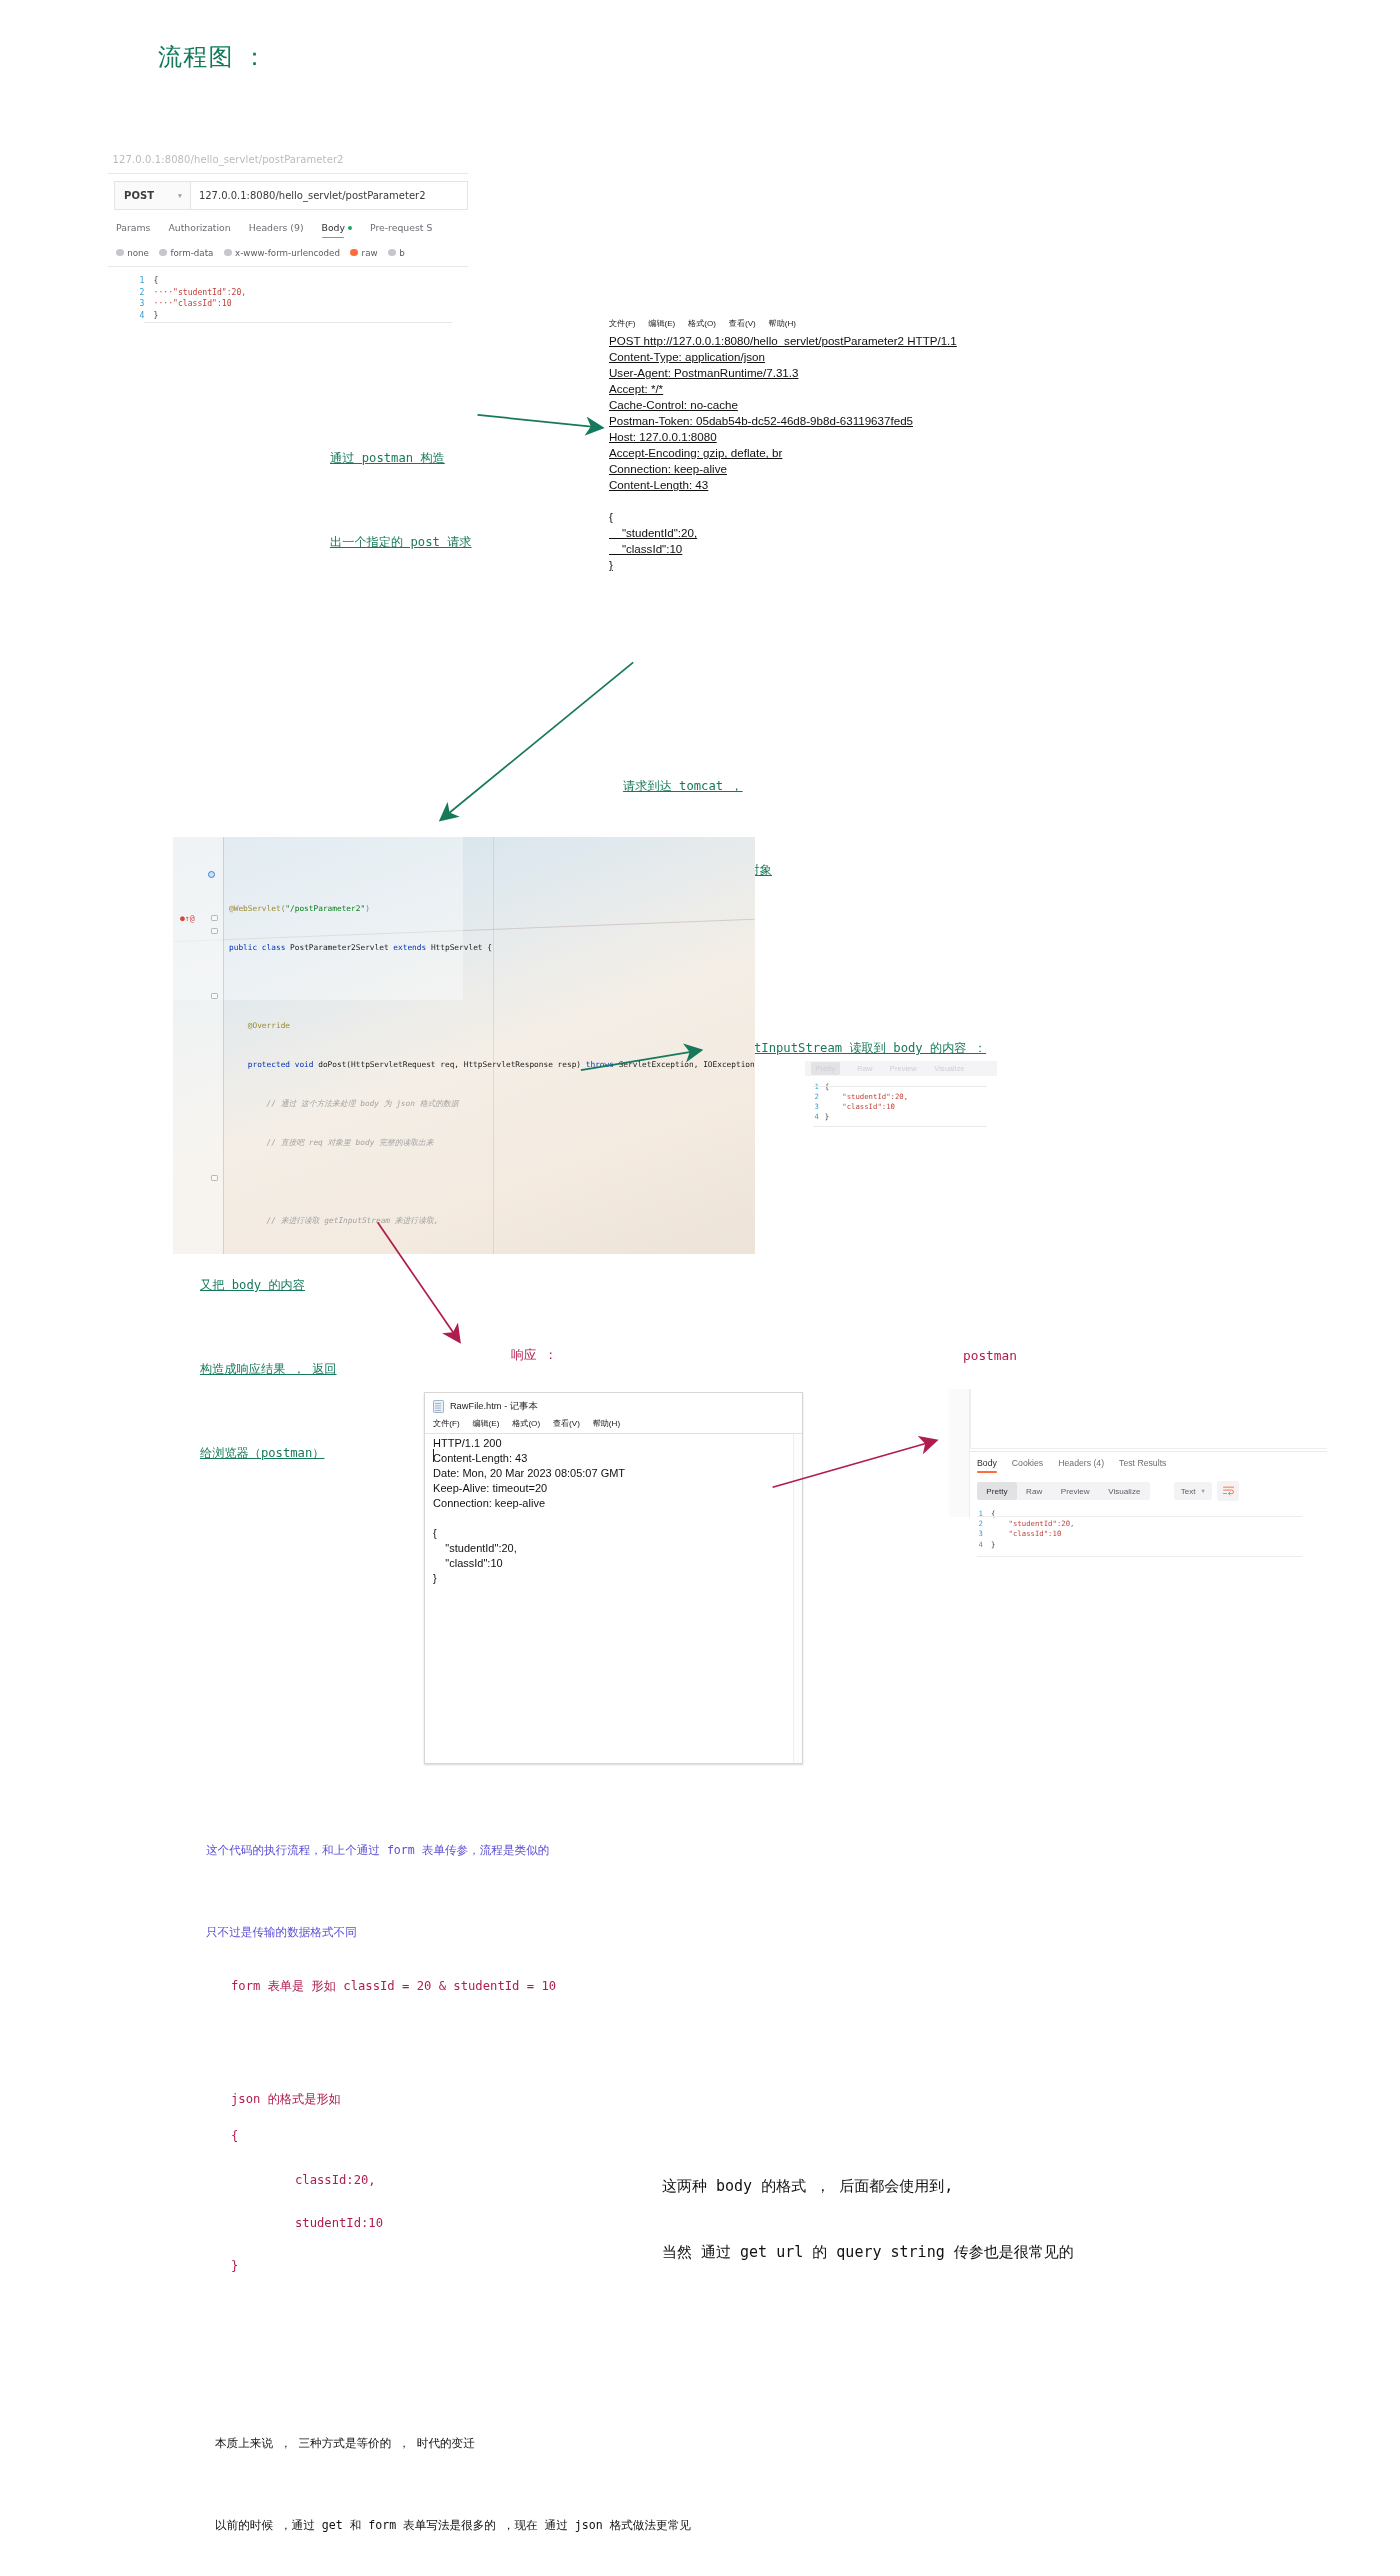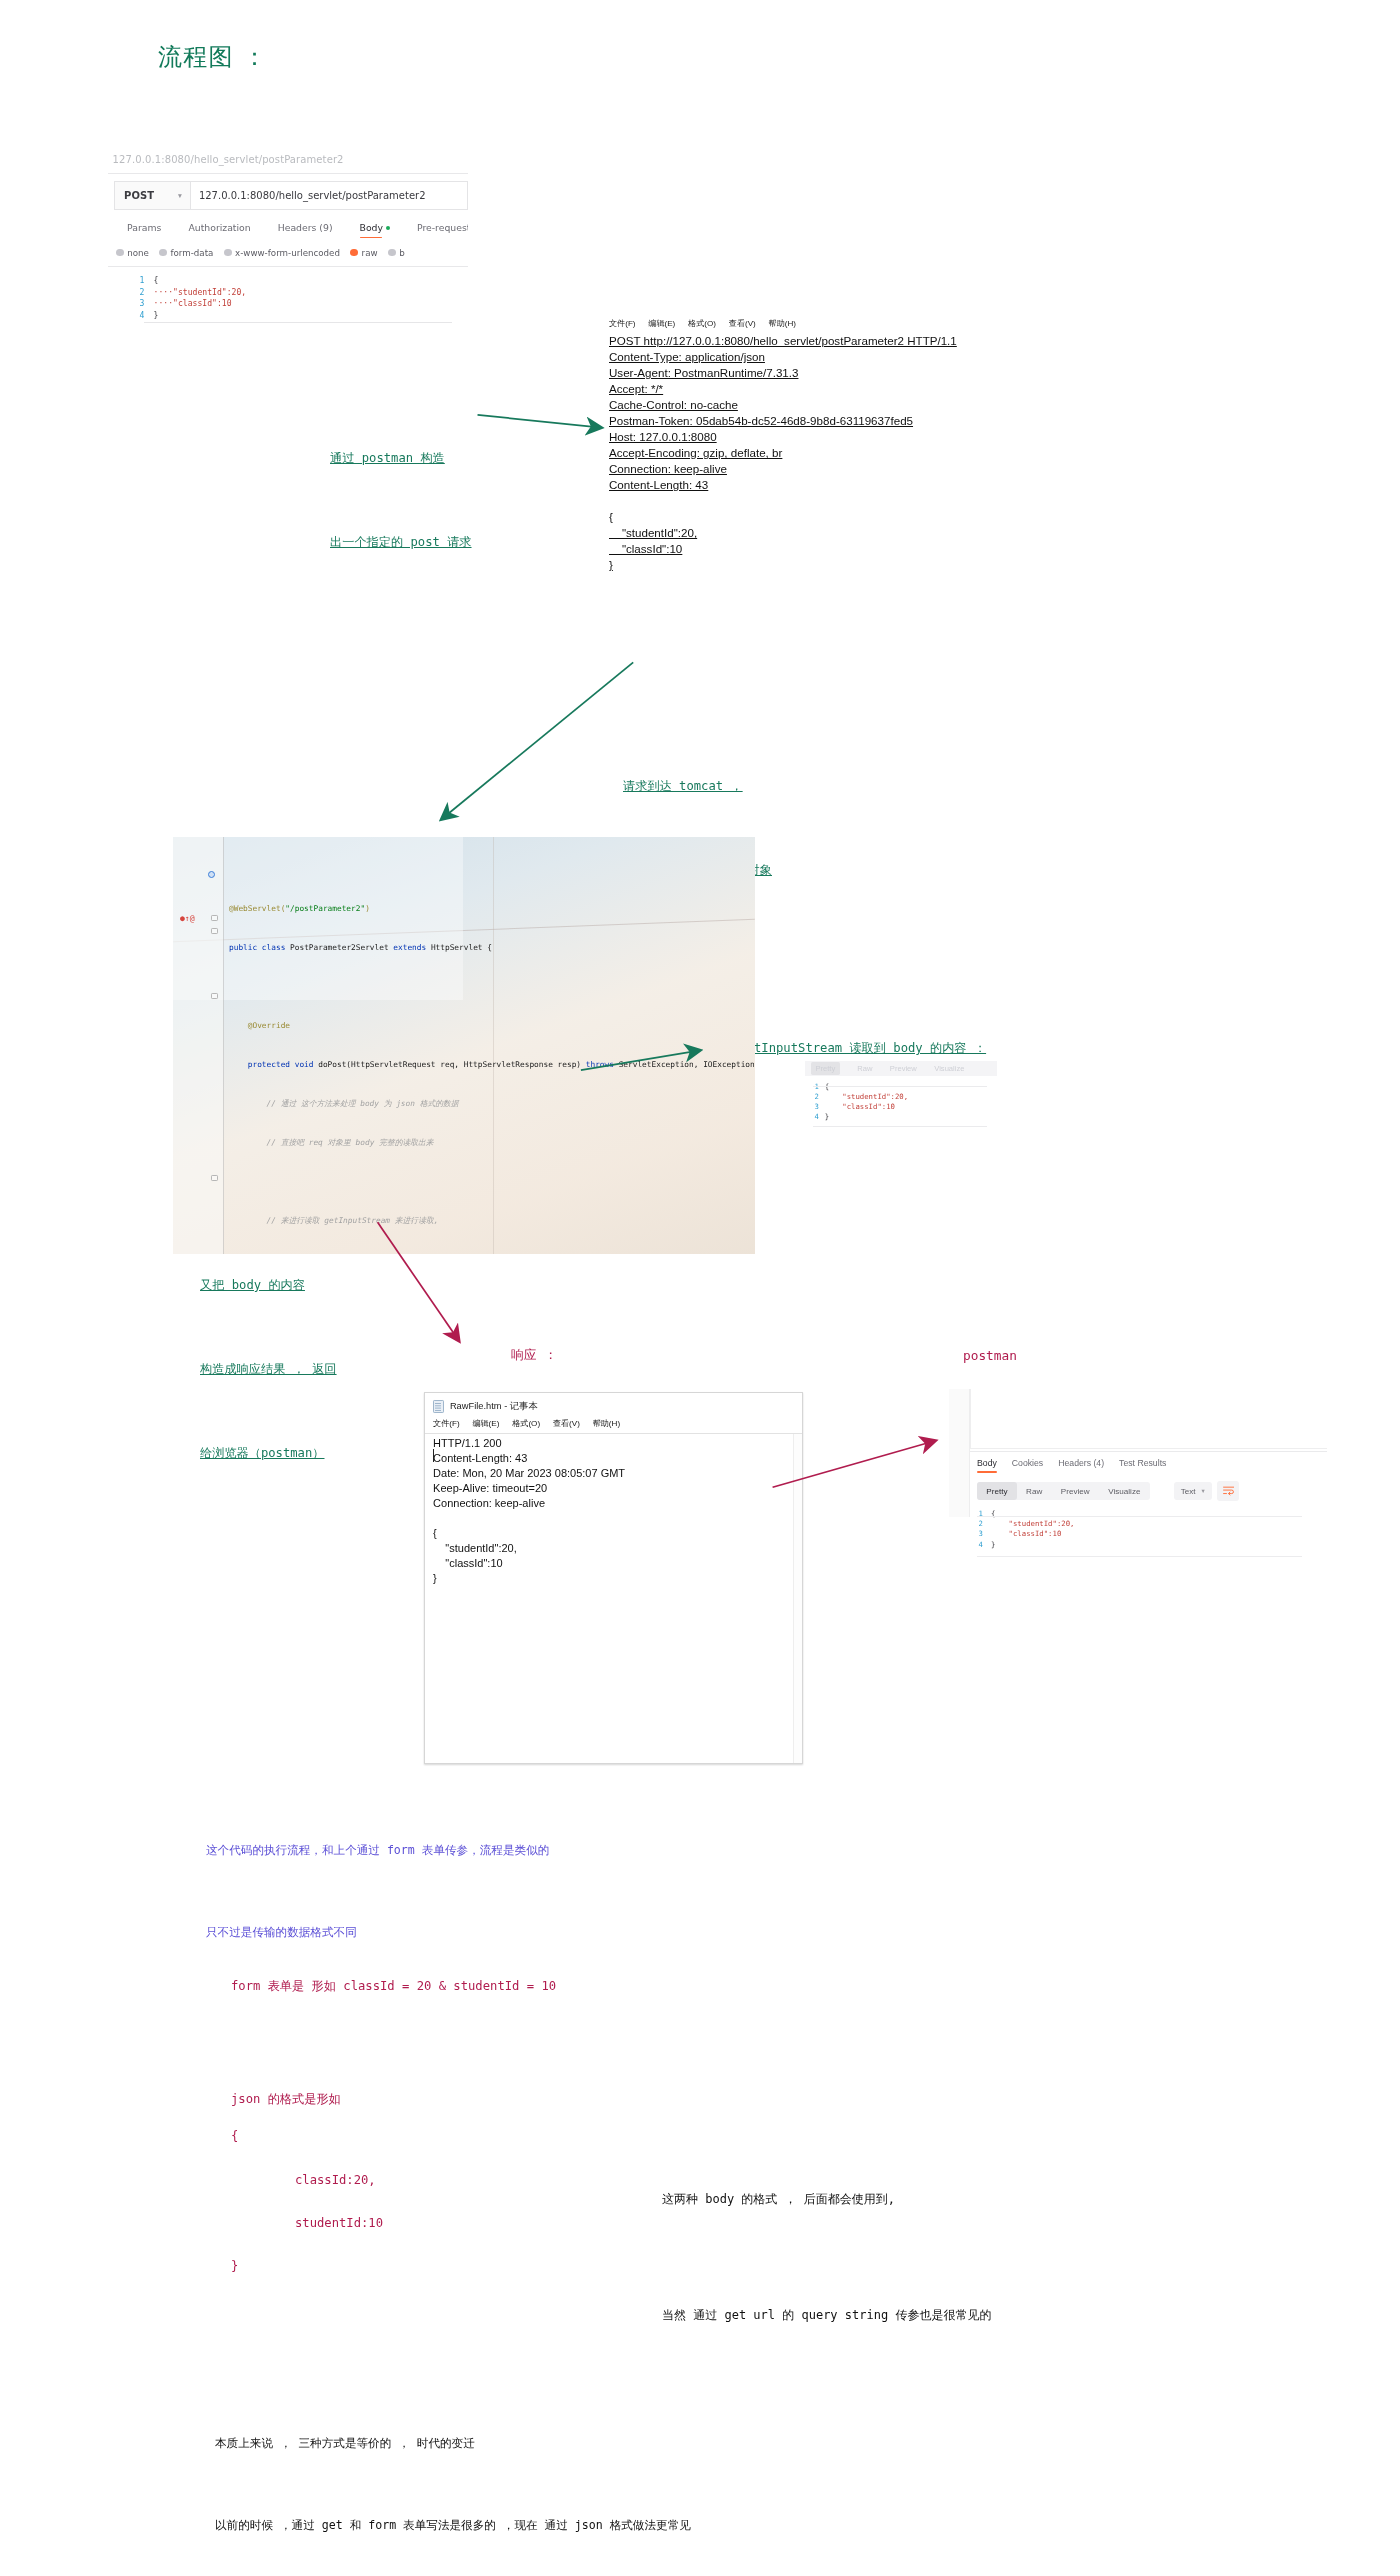--- a/index.html
+++ b/index.html
@@ -40,22 +40,22 @@
     font-size:10px; color:#3c3c41; font-weight:600;
   }
   .pm-caret { color:#9a9aa0; font-size:7.6px; }
   .pm-urlfield {
     flex:1; border:0.6px solid #e4e4e6; background:#ffffff;
     display:flex; align-items:center; padding:0 8.1px;
     font-size:10px; color:#3a3a3f;
   }
   .pm-tabs {
     left:8.1px; top:65px; width:349px; height:23px;
-    display:flex; align-items:center; gap:27px;
-    font-size:9.3px; color:#6c6c74;margin-left:11px;
+    display:flex; align-items:center; gap:18px;
+    font-size:9.3px; color:#6c6c74;
   }
   .pm-tab { position:relative; padding-bottom:2.9px; white-space:nowrap; }
   .pm-tab.active { color:#2d2d33; }
   .pm-tab.active::after {
     content:""; position:absolute; left:0; right:8.1px; bottom:-2.9px;
     height:1.7px; background:#ff6c37; border-radius:1.2px;
   }
   .pm-dot-green {
     display:inline-block; width:4.1px; height:4.1px; border-radius:50%;
     background:#1bab5a; margin-left:2.9px; vertical-align:middle;
@@ -105,21 +105,21 @@
 
   #ann-postman { left:330px; top:437px; font-size:12.2px; line-height:42px; }
   #ann-tomcat { left:623px; top:765px; font-size:12.2px; line-height:42px; }
   #ann-getinputstream { left:710px; top:1040px; font-size:12.2px; }
   #ann-bodyback { left:200px; top:1264px; font-size:12.2px; line-height:42px; }
   #ann-response { left:511px; top:1347px; font-size:12.8px; }
   #ann-postman-label { left:963px; top:1348px; font-size:12.8px; }
 
   #ann-flowsame { left:206px; top:1830px; font-size:11.6px; line-height:41px; }
   #ann-formshape { left:231px; top:1978px; font-size:12.2px; }
-  #ann-twoformats { left:662px; top:2170px; font-size:12px; line-height:58px; }
+  #ann-twoformats { left:662px; top:2170px; font-size:15px; line-height:33px; }
   #ann-essence { left:215px; top:2423px; font-size:11.6px; line-height:41px; }
 
   
   #ide-shot {
     left:173px; top:837px; width:582px; height:417px;
     overflow:hidden; background:#f5f3f0;
   }
   .ide-bg {
     position:absolute; inset:0;
     background:

